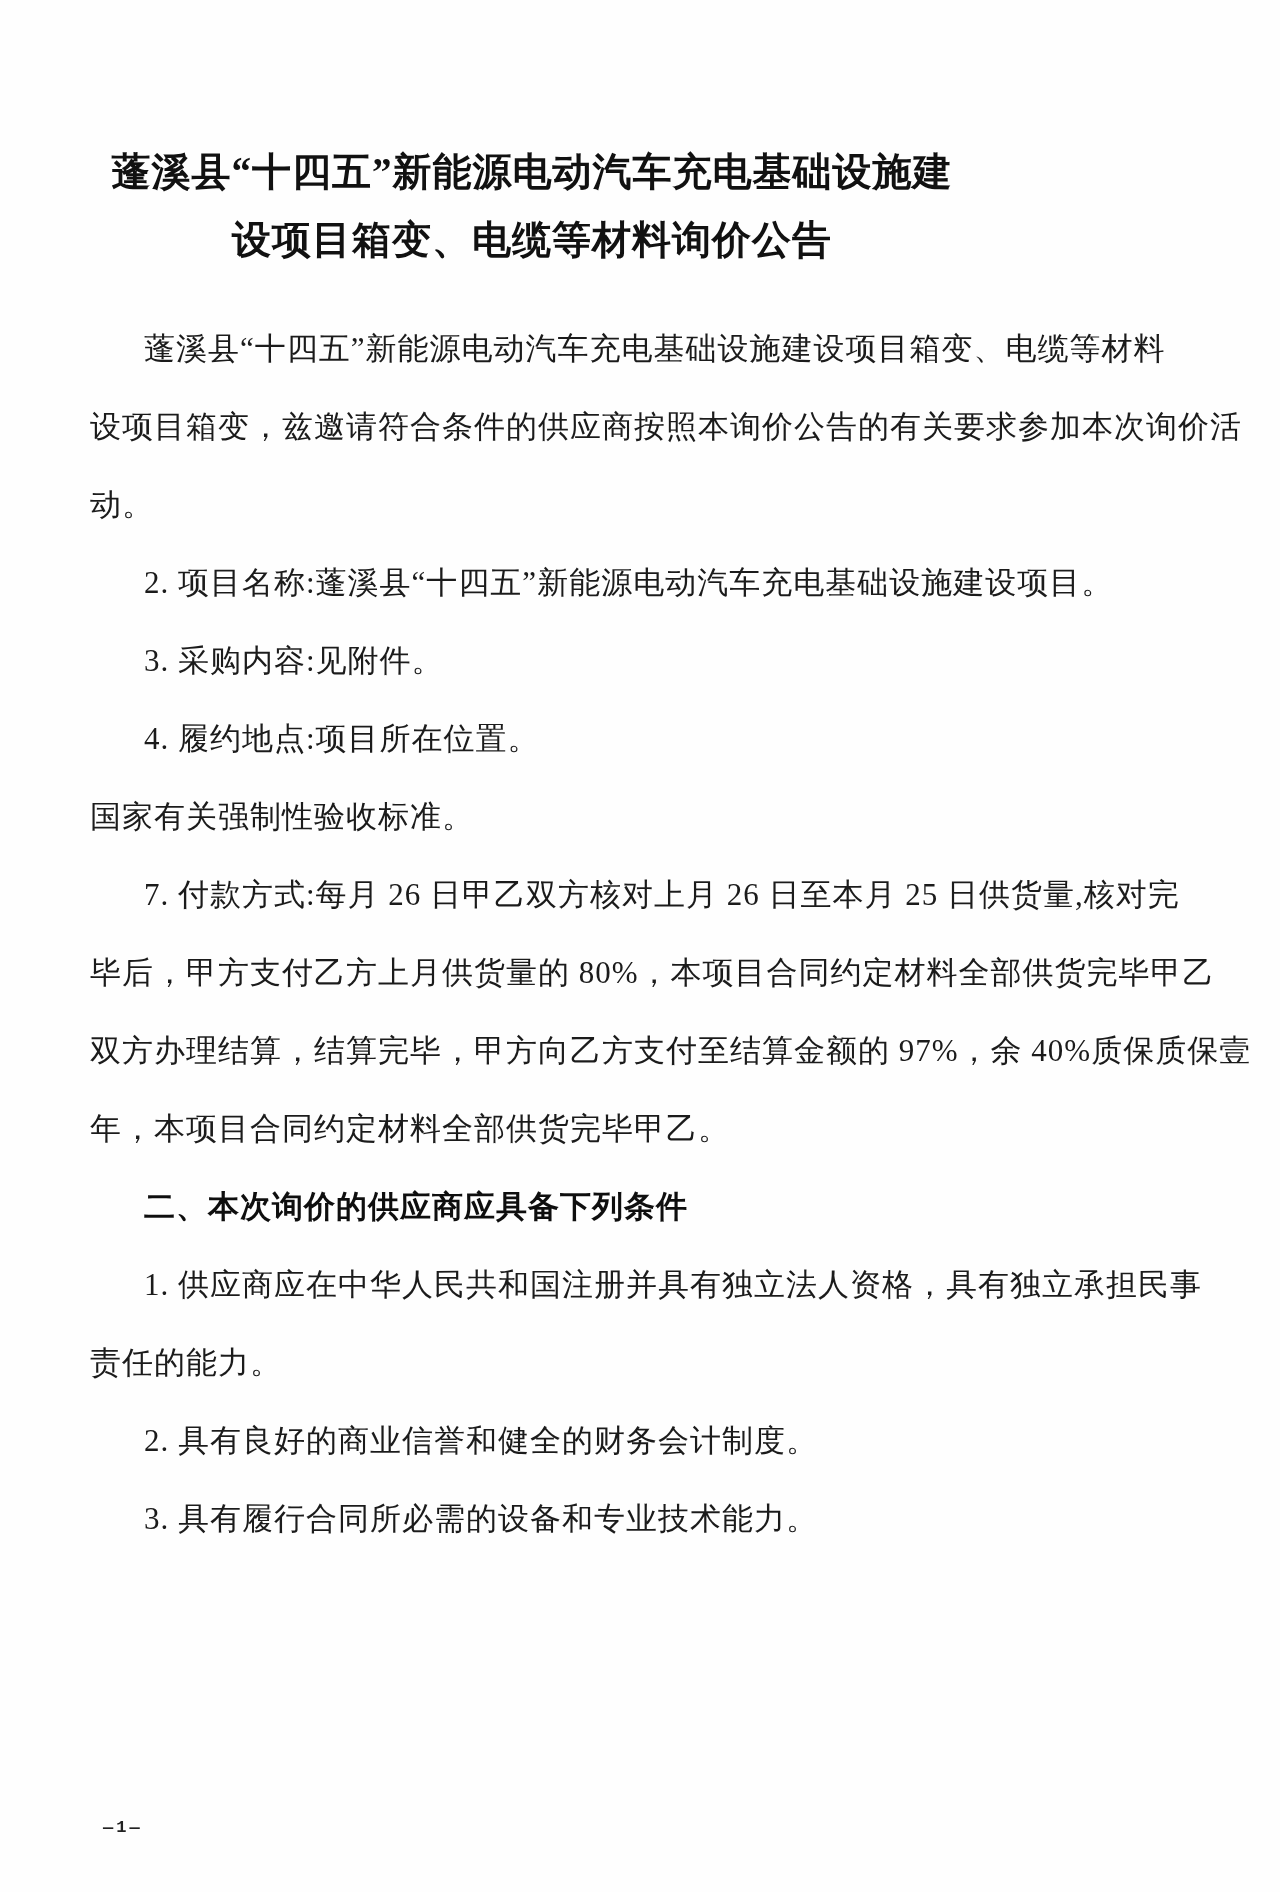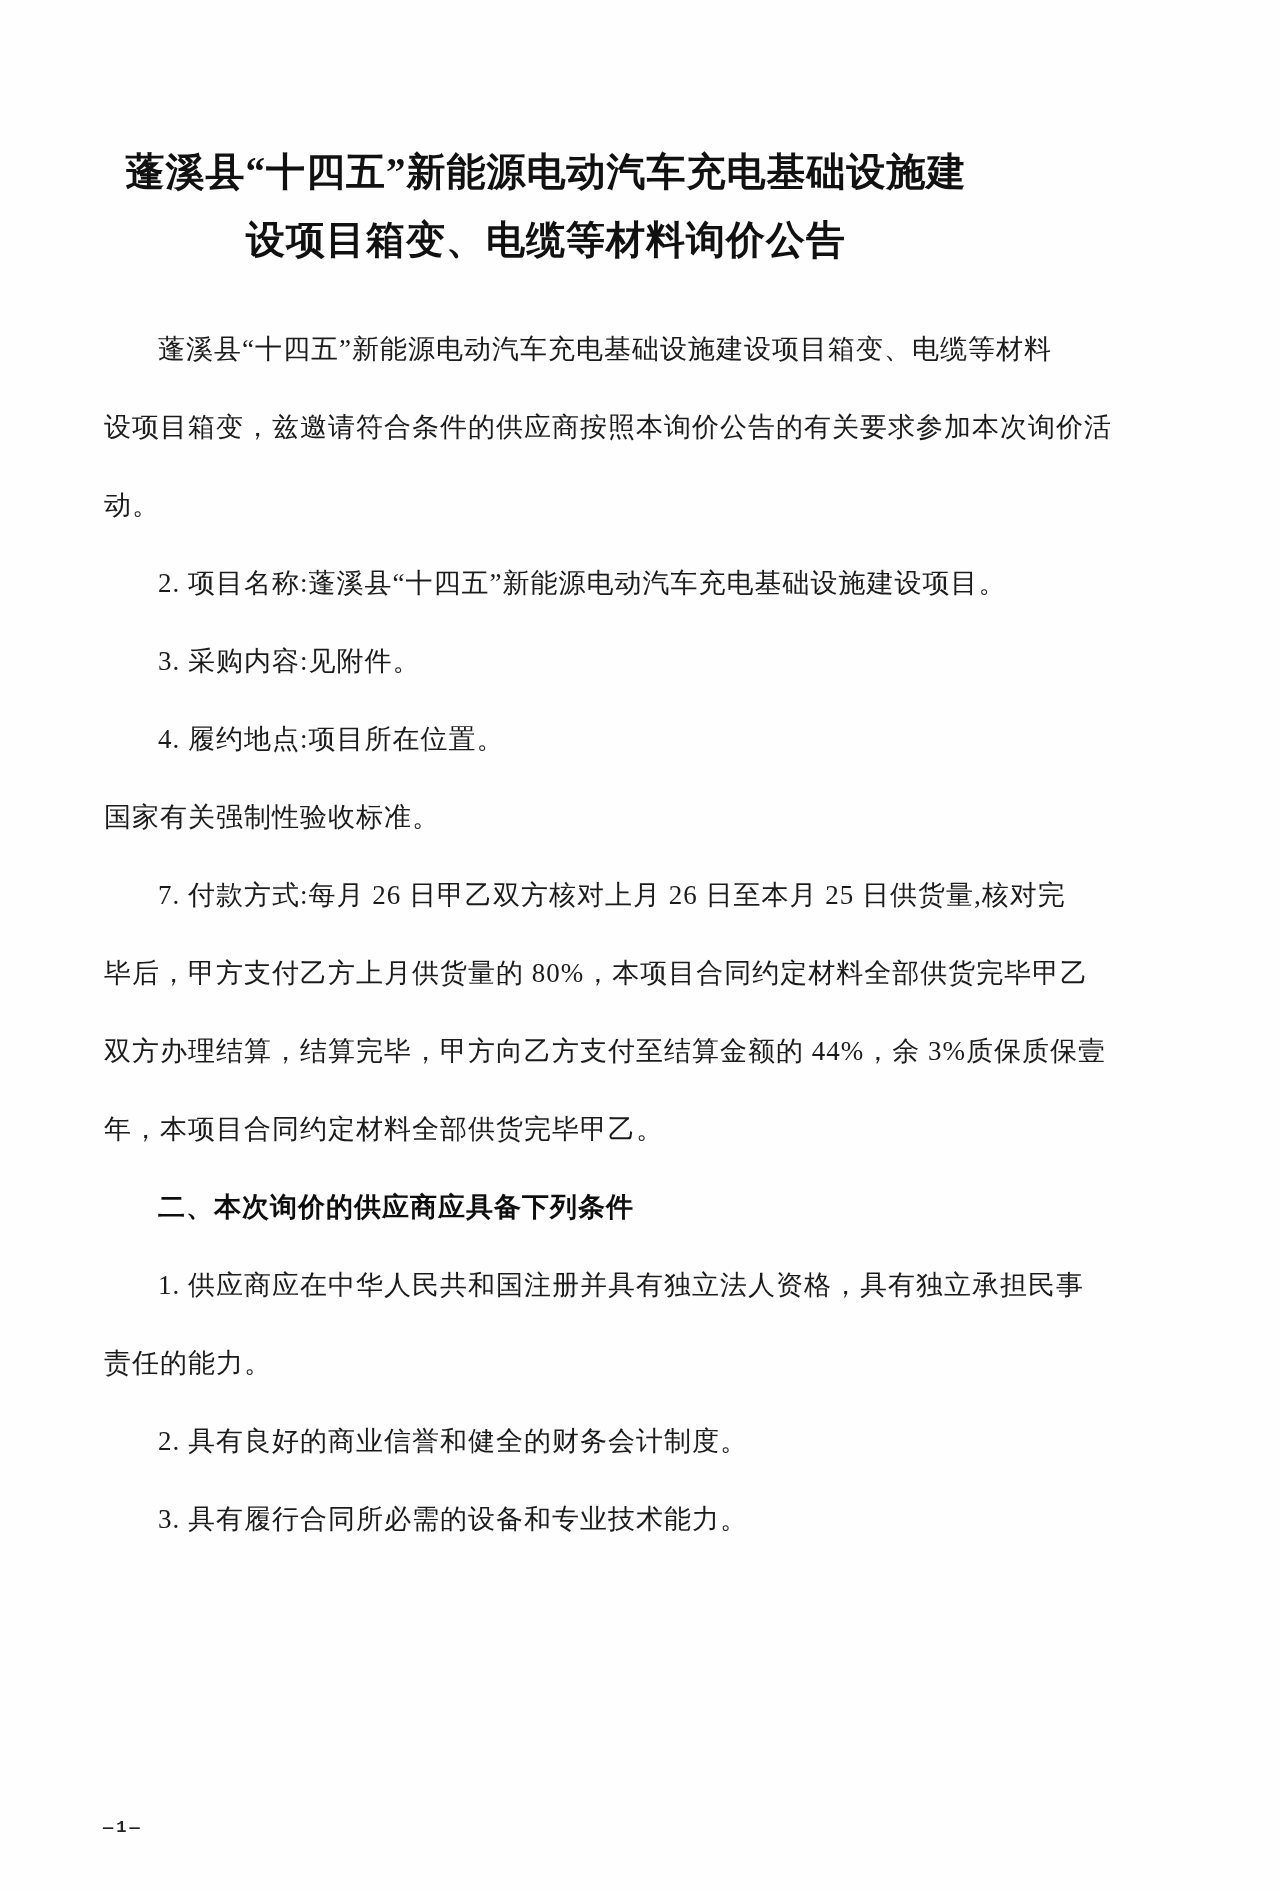--- a/index.html
+++ b/index.html
@@ -11,35 +11,35 @@
   .page {
     position: relative;
     width: 1280px;
     height: 1892px;
     background: #fefefe;
     color: #151515;
     overflow: hidden;
   }
   .content {
     position: absolute;
-    left: 104px;
+    left: 90px;
     top: 138px;
     width: 884px;
   }
   .doc-title {
     text-align: center;
     font-size: 39px;
     font-weight: bold;
     line-height: 68px;
     letter-spacing: 1px;
     color: #111111;
     margin-bottom: 36px;
   }
   .line {
-    font-size: 27px;
+    font-size: 31px;
     line-height: 78px;
     letter-spacing: 1px;
     white-space: nowrap;
     color: #1b1b1b;
   }
   .indent { text-indent: 54px; }
   .heading {
     font-weight: bold;
     color: #0e0e0e;
   }
@@ -71,21 +71,21 @@
       <div class="line">动。</div>
     </div>
 
     <div>
       <div class="line indent">2. 项目名称:蓬溪县“十四五”新能源电动汽车充电基础设施建设项目。</div>
       <div class="line indent">3. 采购内容:见附件。</div>
       <div class="line indent">4. 履约地点:项目所在位置。</div>
       <div class="line">国家有关强制性验收标准。</div>
       <div class="line indent">7. 付款方式:每月 26 日甲乙双方核对上月 26 日至本月 25 日供货量,核对完</div>
       <div class="line">毕后，甲方支付乙方上月供货量的 80%，本项目合同约定材料全部供货完毕甲乙</div>
-      <div class="line">双方办理结算，结算完毕，甲方向乙方支付至结算金额的 44%，余 3%质保质保壹</div>
+      <div class="line">双方办理结算，结算完毕，甲方向乙方支付至结算金额的 97%，余 40%质保质保壹</div>
       <div class="line">年，本项目合同约定材料全部供货完毕甲乙。</div>
     </div>
 
     <div>
       <div class="line indent heading">二、本次询价的供应商应具备下列条件</div>
       <div class="line indent">1. 供应商应在中华人民共和国注册并具有独立法人资格，具有独立承担民事</div>
       <div class="line">责任的能力。</div>
       <div class="line indent">2. 具有良好的商业信誉和健全的财务会计制度。</div>
       <div class="line indent">3. 具有履行合同所必需的设备和专业技术能力。</div>
     </div>

